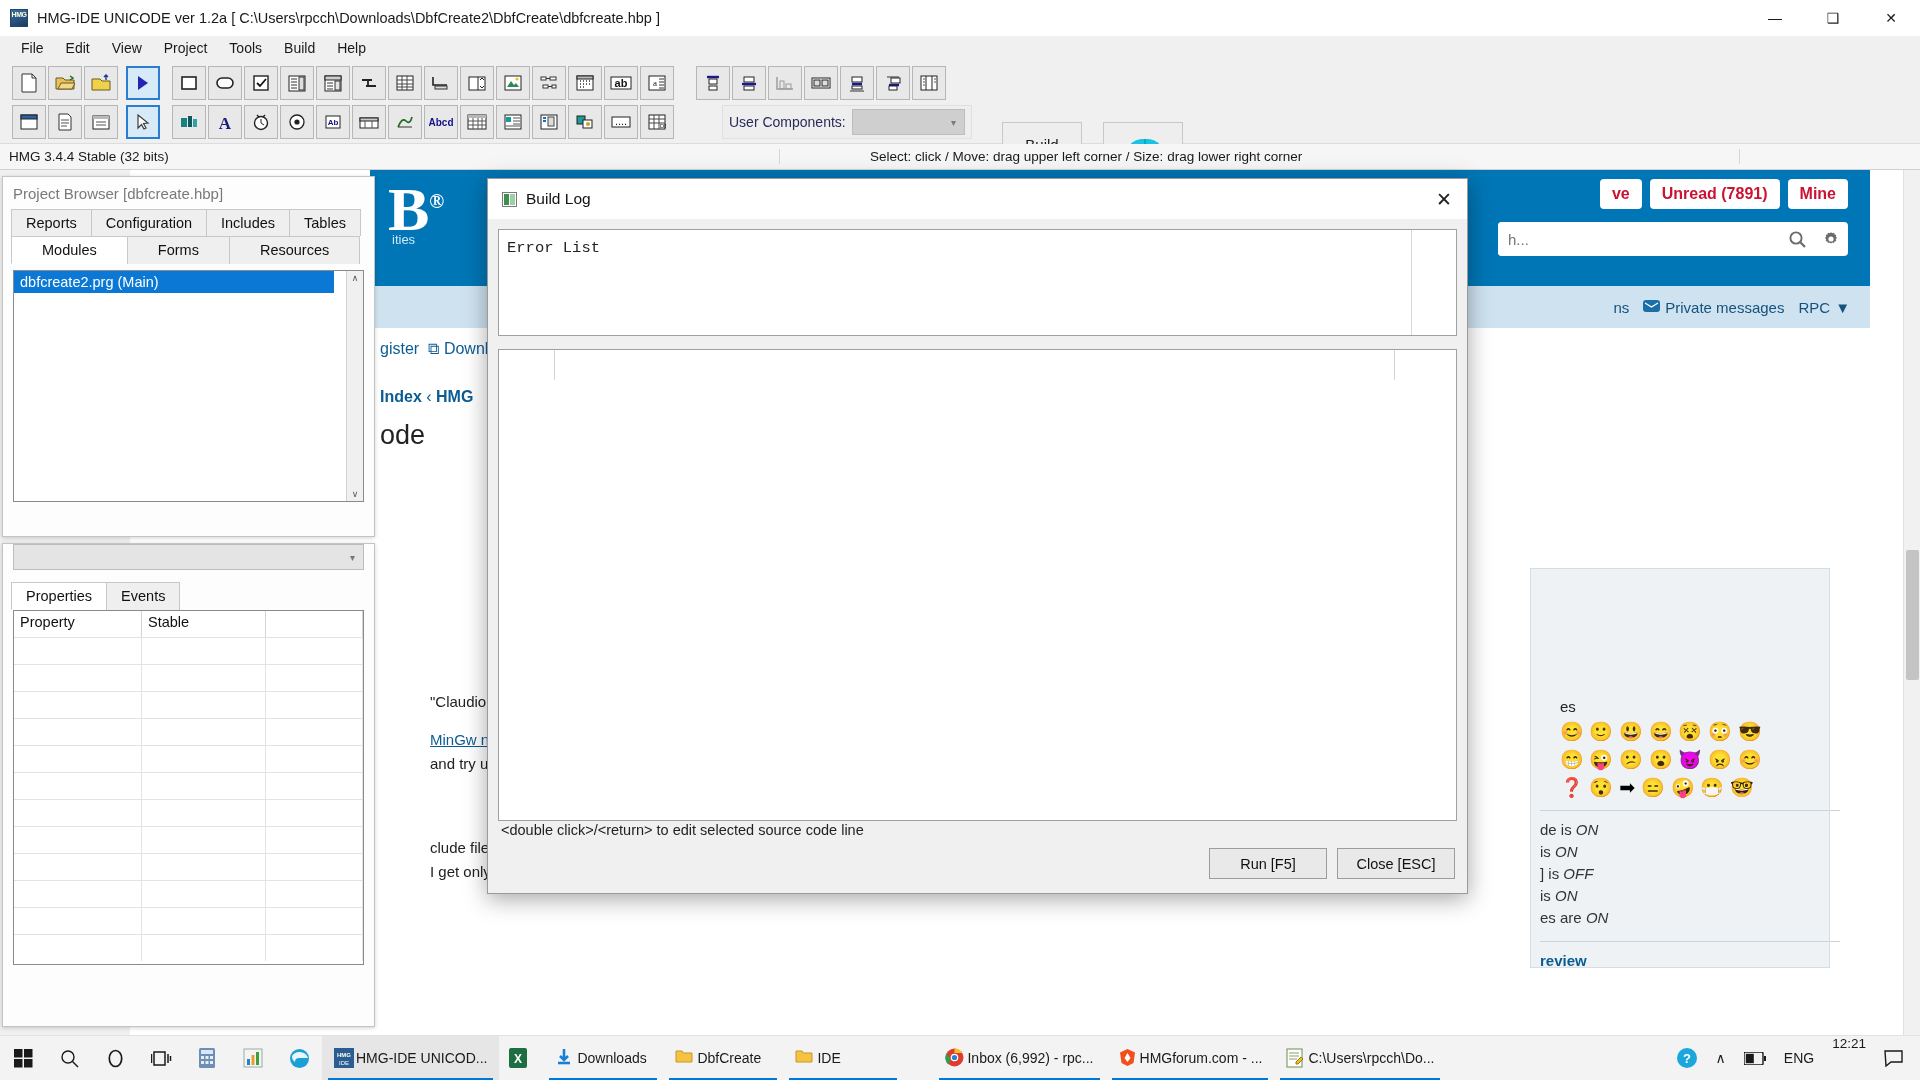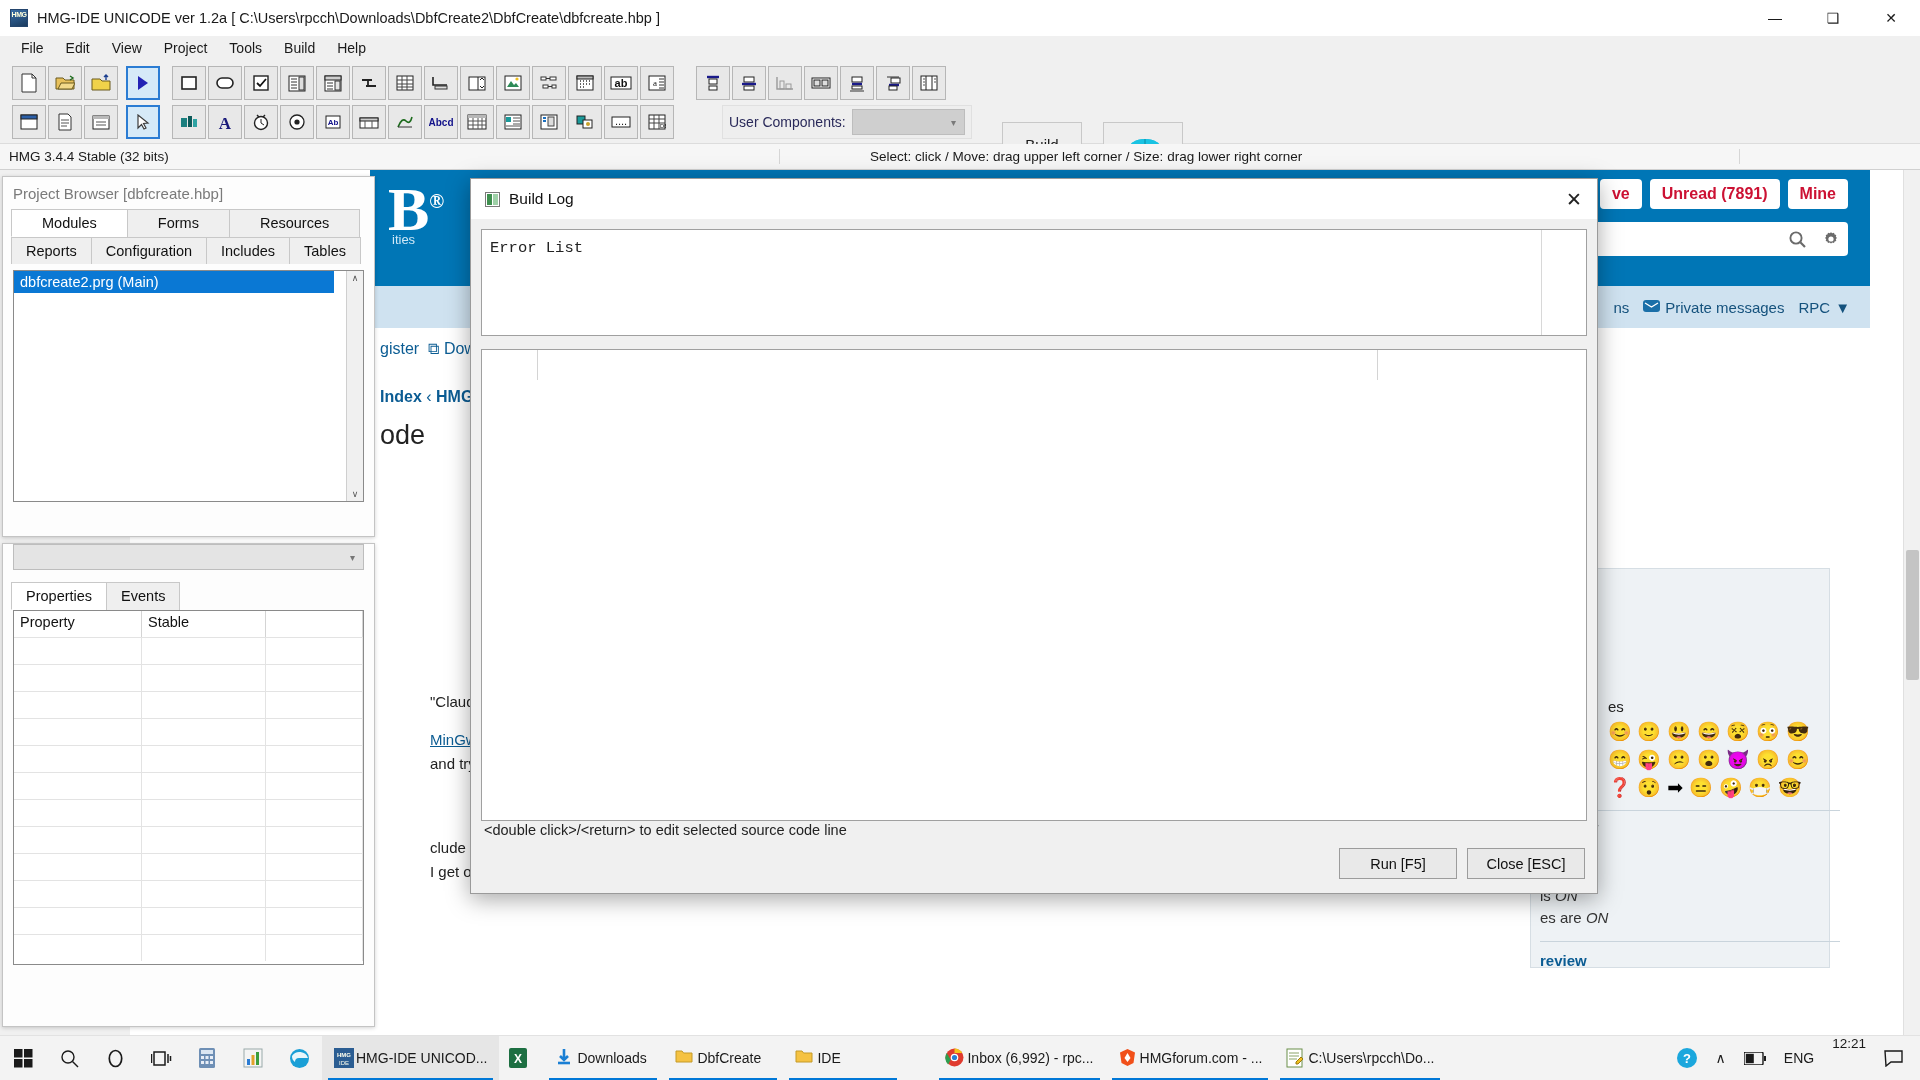--- a/index.html
+++ b/index.html
@@ -168,21 +168,21 @@
   .etb {
     width: 34px; height: 28px; background: #f4f4f4; border: 1px solid #c8c8c8;
     display: flex; align-items: center; justify-content: center;
     font-size: 14px; color: #555;
   }
   .post-text {
     position: absolute; left: 300px; top: 520px; width: 560px;
     font-size: 15px; color: #222; line-height: 24px;
   }
   .emoji-panel {
-    position: absolute; left: 1430px; top: 528px; width: 250px; margin-left: 48px;
+    position: absolute; left: 1430px; top: 528px; width: 250px;
   }
   .emoji-title { font-size: 15px; color: #222; margin-bottom: 6px; }
   .emoji-rows { display: flex; flex-direction: column; gap: 6px; }
   .emoji-row { display: flex; gap: 6px; font-size: 19px; line-height: 22px; }
   .bbcode-panel {
     position: absolute; left: 1410px; top: 640px; width: 300px;
     border-top: 1px solid #c9d4dc; padding-top: 8px;
     font-size: 15px; color: #333;
   }
   .bbcode-panel i { font-style: italic; }
@@ -260,21 +260,21 @@
     padding: 3px 6px; border-right: 1px solid #d4d4d4;
   }
   .oi-col1 { width: 128px; }
   .oi-col2 { width: 124px; }
   .oi-col3 { flex: 1; }
   .oi-row { display: flex; height: 27px; border-top: 1px solid #e3e3e3; }
   .oi-row div { border-right: 1px solid #e3e3e3; }
 
   
   .dlg {
-    position: absolute; left: 470px; top: 178px; width: 1128px; height: 716px;
+    position: absolute; left: 487px; top: 178px; width: 981px; height: 716px;
     background: #f0f0f0; border: 1px solid #9a9a9a;
     box-shadow: 0 5px 22px rgba(0,0,0,.35);
   }
   .dlg-title {
     height: 40px; background: #ffffff; display: flex; align-items: center;
     padding-left: 14px;
   }
   .dlg-ticon {
     width: 15px; height: 15px; margin-right: 9px;
     background: #ffffff; border: 1px solid #7a7a7a; position: relative;
@@ -855,30 +855,30 @@
         <div class="bbcode-review">review</div>
       </div>
 
       <div class="browser-scrollbar">
         <div class="bs-thumb"></div>
       </div>
     </div>
 
     <div class="pb-panel">
       <div class="pb-title">Project Browser [dbfcreate.hbp]</div>
-      <div class="tabs-row row2">
-        <div class="tab active">Modules</div>
-        <div class="tab">Forms</div>
-        <div class="tab">Resources</div>
-      </div>
       <div class="tabs-row">
         <div class="tab">Reports</div>
         <div class="tab">Configuration</div>
         <div class="tab">Includes</div>
         <div class="tab">Tables</div>
+      </div>
+      <div class="tabs-row row2">
+        <div class="tab active">Modules</div>
+        <div class="tab">Forms</div>
+        <div class="tab">Resources</div>
       </div>
       <div class="pb-listbox">
         <div class="pb-listinner">
           <div class="pb-item">dbfcreate2.prg (Main)</div>
         </div>
         <div class="pb-vscroll">
           <span>∧</span>
           <span>∨</span>
         </div>
       </div>

